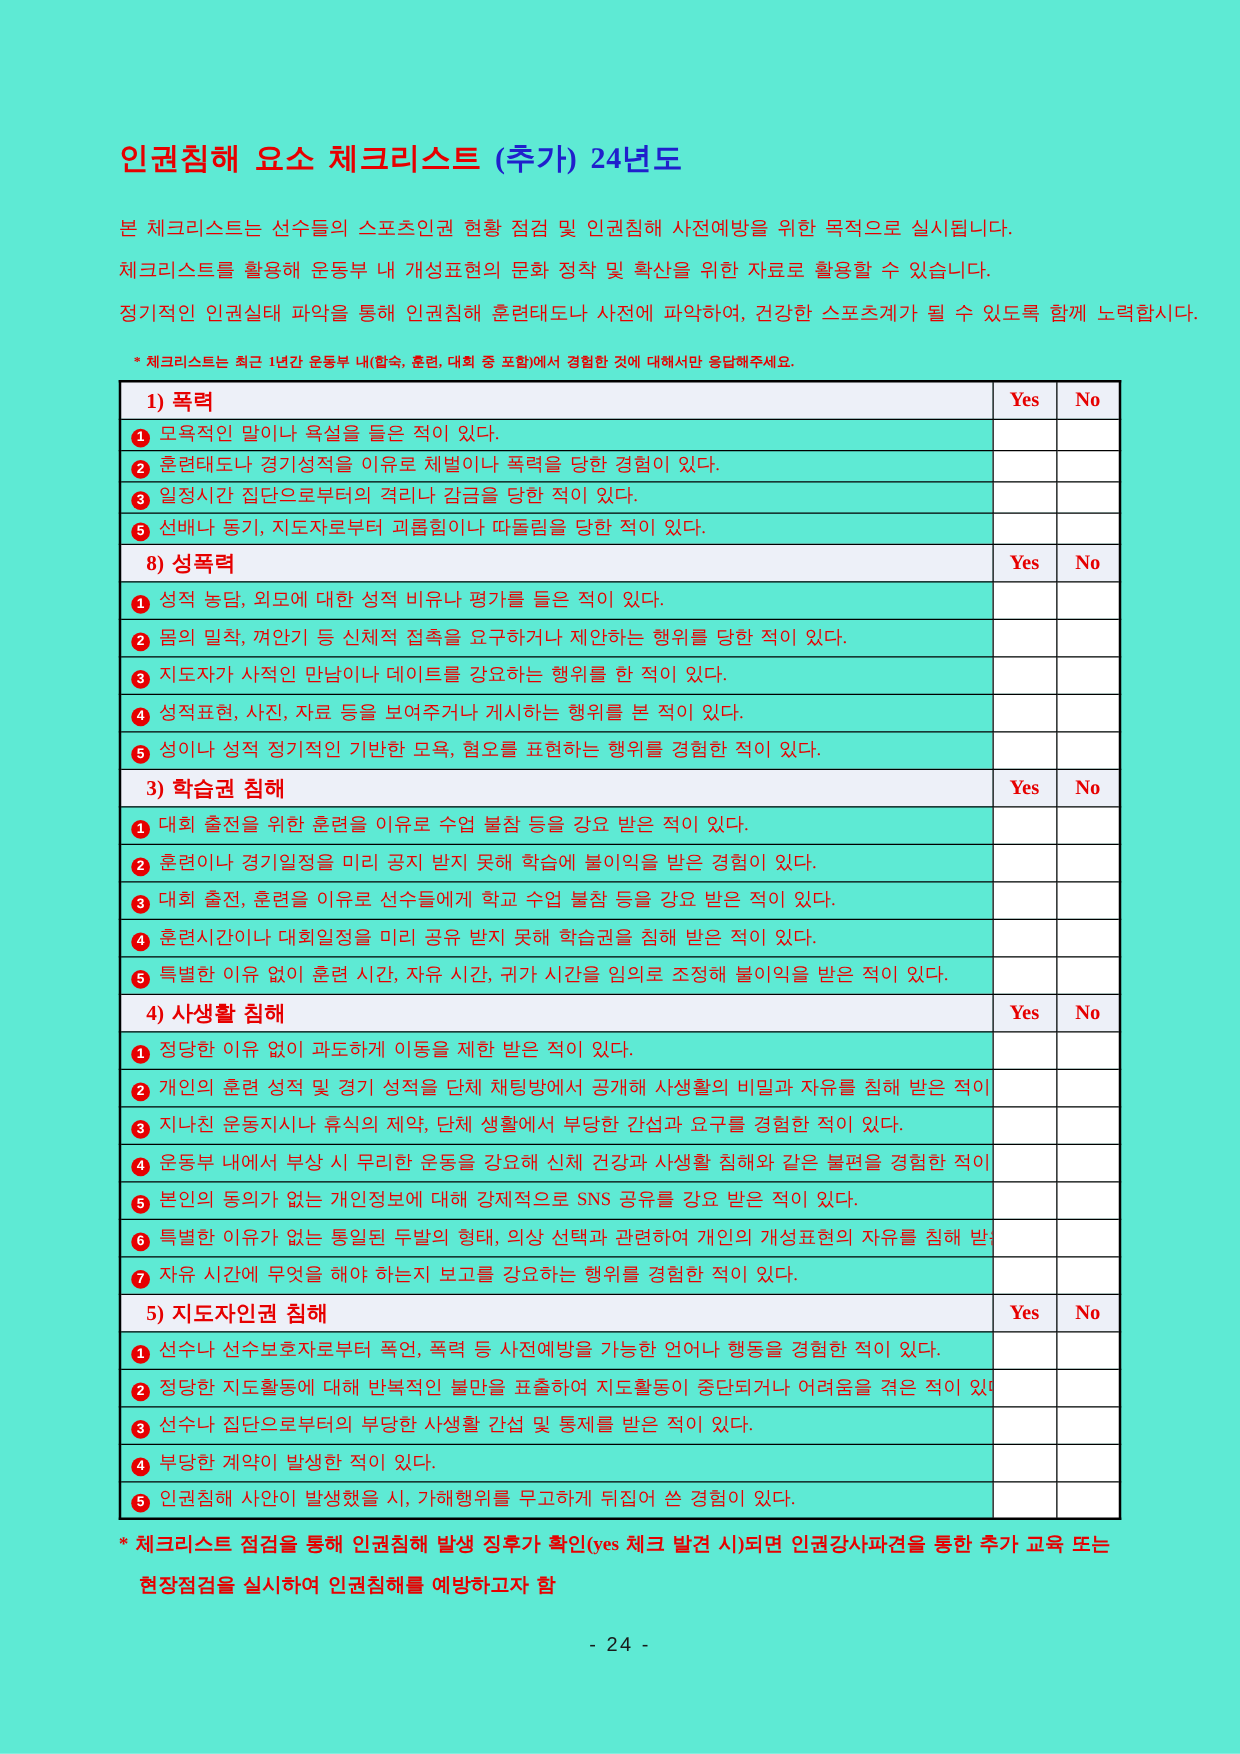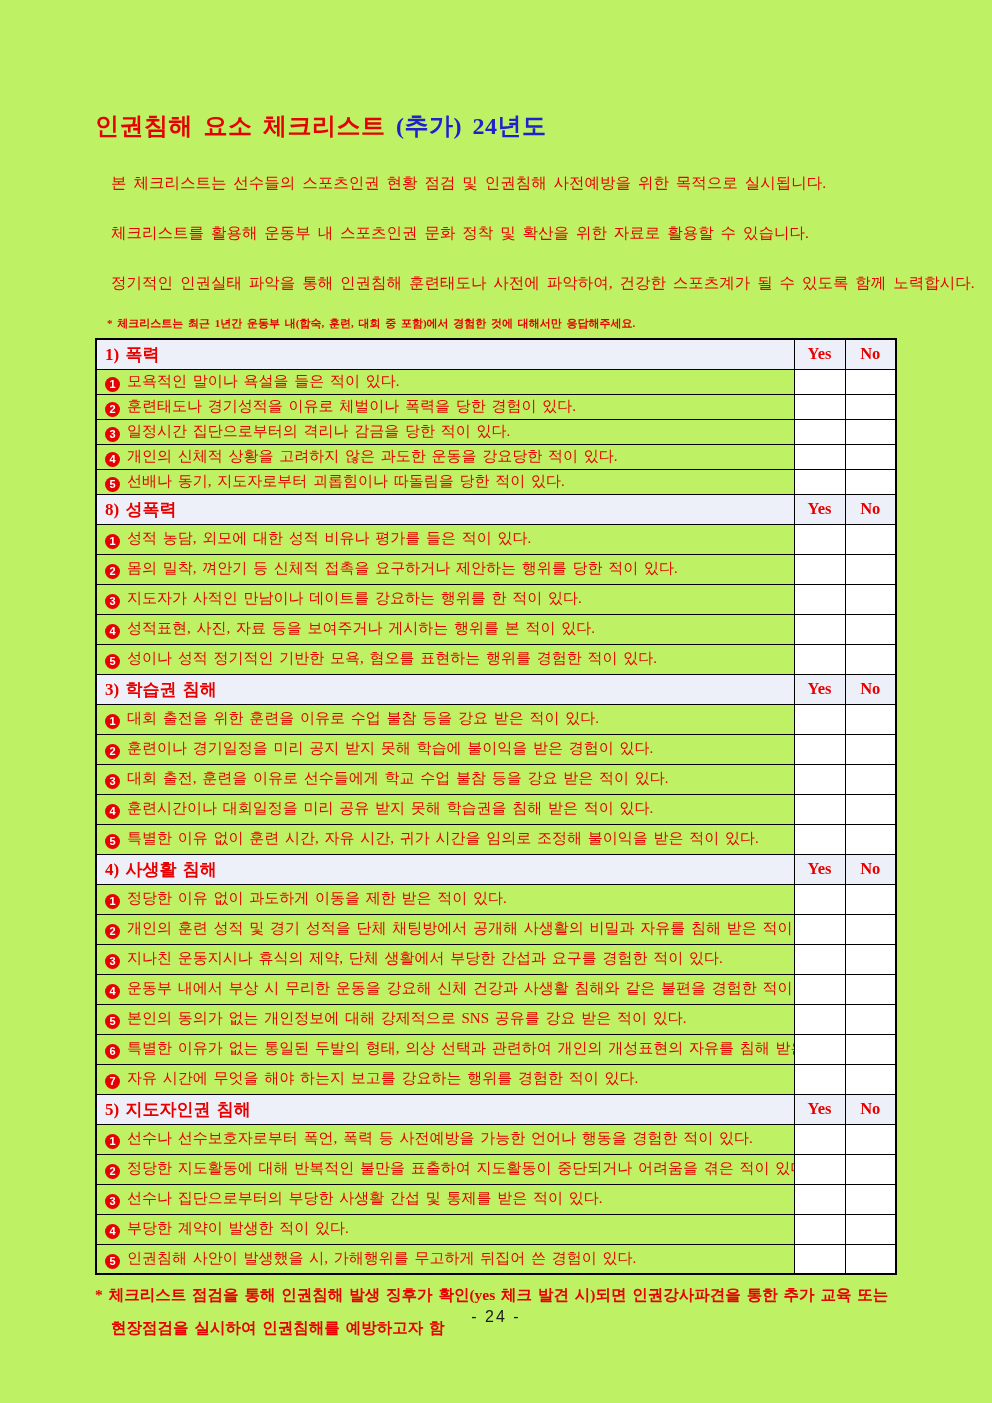--- a/index.html
+++ b/index.html
@@ -6,40 +6,40 @@
   html, body { margin: 0; padding: 0; background: #ffffff; }
   body {
     width: 992px; height: 1403px;
     font-family: "Liberation Serif", "DejaVu Serif", serif;
     position: relative;
     overflow: hidden;
   }
   .page {
     position: relative;
     width: 992px; height: 1403px;
-    background: #bef264;
+    background: #5eead4;
   }
   .content {
     position: absolute;
     left: 95px; top: 0;
     width: 800px;
   }
   .doc-title {
     margin: 0;
     padding-top: 110px;
     font-size: 24px;
     font-weight: bold;
     letter-spacing: 0.5px;
     color: #e60000;
     word-spacing: 4px;
   }
   .doc-title .title-suffix { color: #2020cc; }
   .intro { margin-top: 24px; }
   .intro p {
-    margin: 16px;
+    margin: 0;
     color: #e60000;
     font-size: 15.5px;
     line-height: 34px;
     word-spacing: 3px;
     white-space: nowrap;
   }
   .note-top {
     margin: 14px 0 7px 0;
     padding-left: 12px;
     color: #e60000;
@@ -63,21 +63,21 @@
   col.c-yes  { width: 51px; }
   col.c-no   { width: 51px; }
   tr.section-header td {
     background: #edf0f8;
     height: 30px;
   }
   tr.section-header td.sec-title {
     color: #e60000;
     font-weight: bold;
     font-size: 17px;
-    padding-left: 8px;
+    padding-left: 20px;
     word-spacing: 2px;
   }
   tr.section-header td.yn {
     color: #e60000;
     font-weight: bold;
     font-size: 16.5px;
     text-align: center;
   }
   tr.item-row { height: 30px; }
   tr.item-row.compact { height: 25px; }
@@ -129,21 +129,21 @@
 </head>
 <body>
 
 <div class="page">
   <div class="content">
 
     <h1 class="doc-title"><span>인권침해 요소 체크리스트</span> <span class="title-suffix">(추가) 24년도</span></h1>
 
     <div class="intro">
       <p>본 체크리스트는 선수들의 스포츠인권 현황 점검 및 인권침해 사전예방을 위한 목적으로 실시됩니다.</p>
-      <p>체크리스트를 활용해 운동부 내 스포츠인권 문화 정착 및 확산을 위한 자료로 활용할 수 있습니다.</p>
+      <p>체크리스트를 활용해 운동부 내 개성표현의 문화 정착 및 확산을 위한 자료로 활용할 수 있습니다.</p>
       <p>정기적인 인권실태 파악을 통해 인권침해 훈련태도나 사전에 파악하여, 건강한 스포츠계가 될 수 있도록 함께 노력합시다.</p>
     </div>
 
     <p class="note-top">* 체크리스트는 최근 1년간 운동부 내(합숙, 훈련, 대회 중 포함)에서 경험한 것에 대해서만 응답해주세요.</p>
 
     <table class="checklist">
       <colgroup>
         <col class="c-text">
           <col class="c-yes">
           <col class="c-no">
@@ -163,25 +163,20 @@
             <td class="item-text"><span class="num">2</span><span>훈련태도나 경기성적을 이유로 체벌이나 폭력을 당한 경험이 있다.</span></td>
             <td class="answer-cell"></td>
             <td class="answer-cell"></td>
           </tr>
           <tr class="item-row compact">
             <td class="item-text"><span class="num">3</span><span>일정시간 집단으로부터의 격리나 감금을 당한 적이 있다.</span></td>
             <td class="answer-cell"></td>
             <td class="answer-cell"></td>
           </tr>
           <tr class="item-row compact">
-            <td class="item-text"><span class="num">4</span><span>개인의 신체적 상황을 고려하지 않은 과도한 운동을 강요당한 적이 있다.</span></td>
-            <td class="answer-cell"></td>
-            <td class="answer-cell"></td>
-          </tr>
-          <tr class="item-row compact">
             <td class="item-text"><span class="num">5</span><span>선배나 동기, 지도자로부터 괴롭힘이나 따돌림을 당한 적이 있다.</span></td>
             <td class="answer-cell"></td>
             <td class="answer-cell"></td>
           </tr>
           <tr class="section-header">
             <td class="sec-title">8) 성폭력</td>
             <td class="yn">Yes</td>
             <td class="yn">No</td>
           </tr>
           <tr class="item-row">

